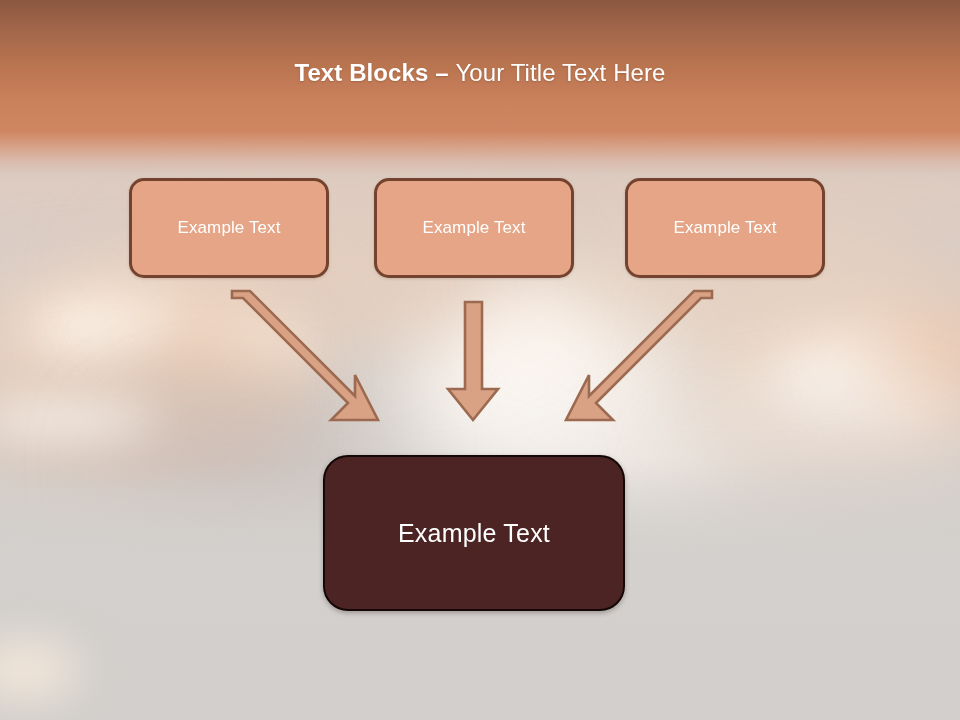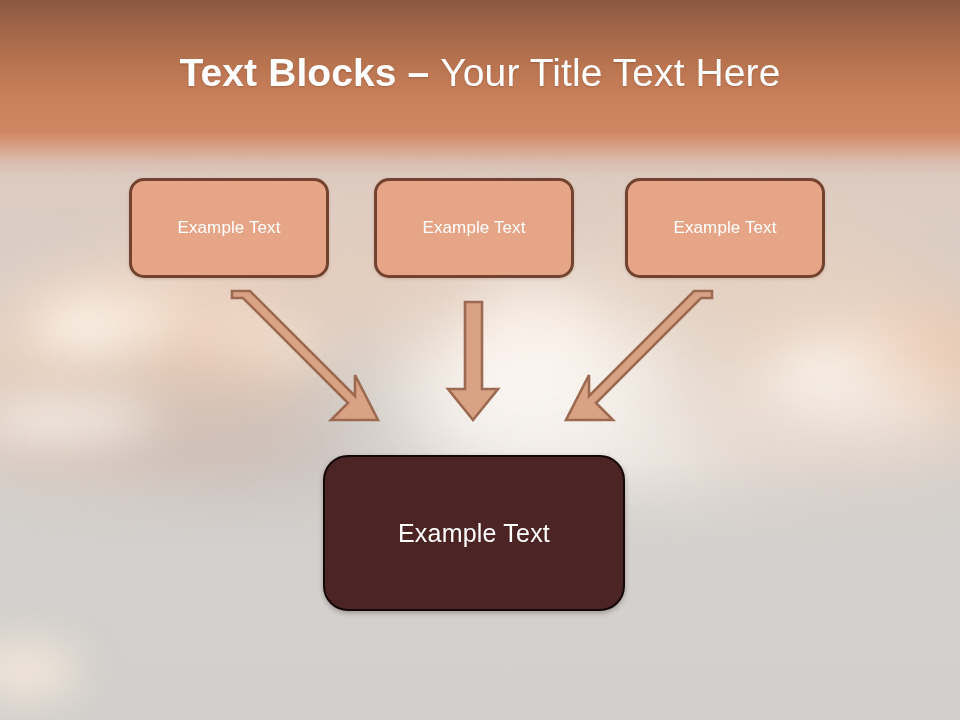--- a/index.html
+++ b/index.html
@@ -77,21 +77,21 @@
       rgba(210,205,201,0) 100%);
     z-index:5;
   }
 
   .title {
     position:absolute;
     left:0; top:54px;
     width:960px;
     text-align:center;
     color:#ffffff;
-    font-size:39px;
+    font-size:24px;
     line-height:38px;
     letter-spacing:0.1px;
     white-space:nowrap;
     z-index:6;
     text-shadow:0 1px 2px rgba(90,45,25,0.28);
   }
   .title .t-bold { font-weight:bold; }
   .title .t-dash { font-weight:bold; }
   .title .t-rest { font-weight:normal; }
 

